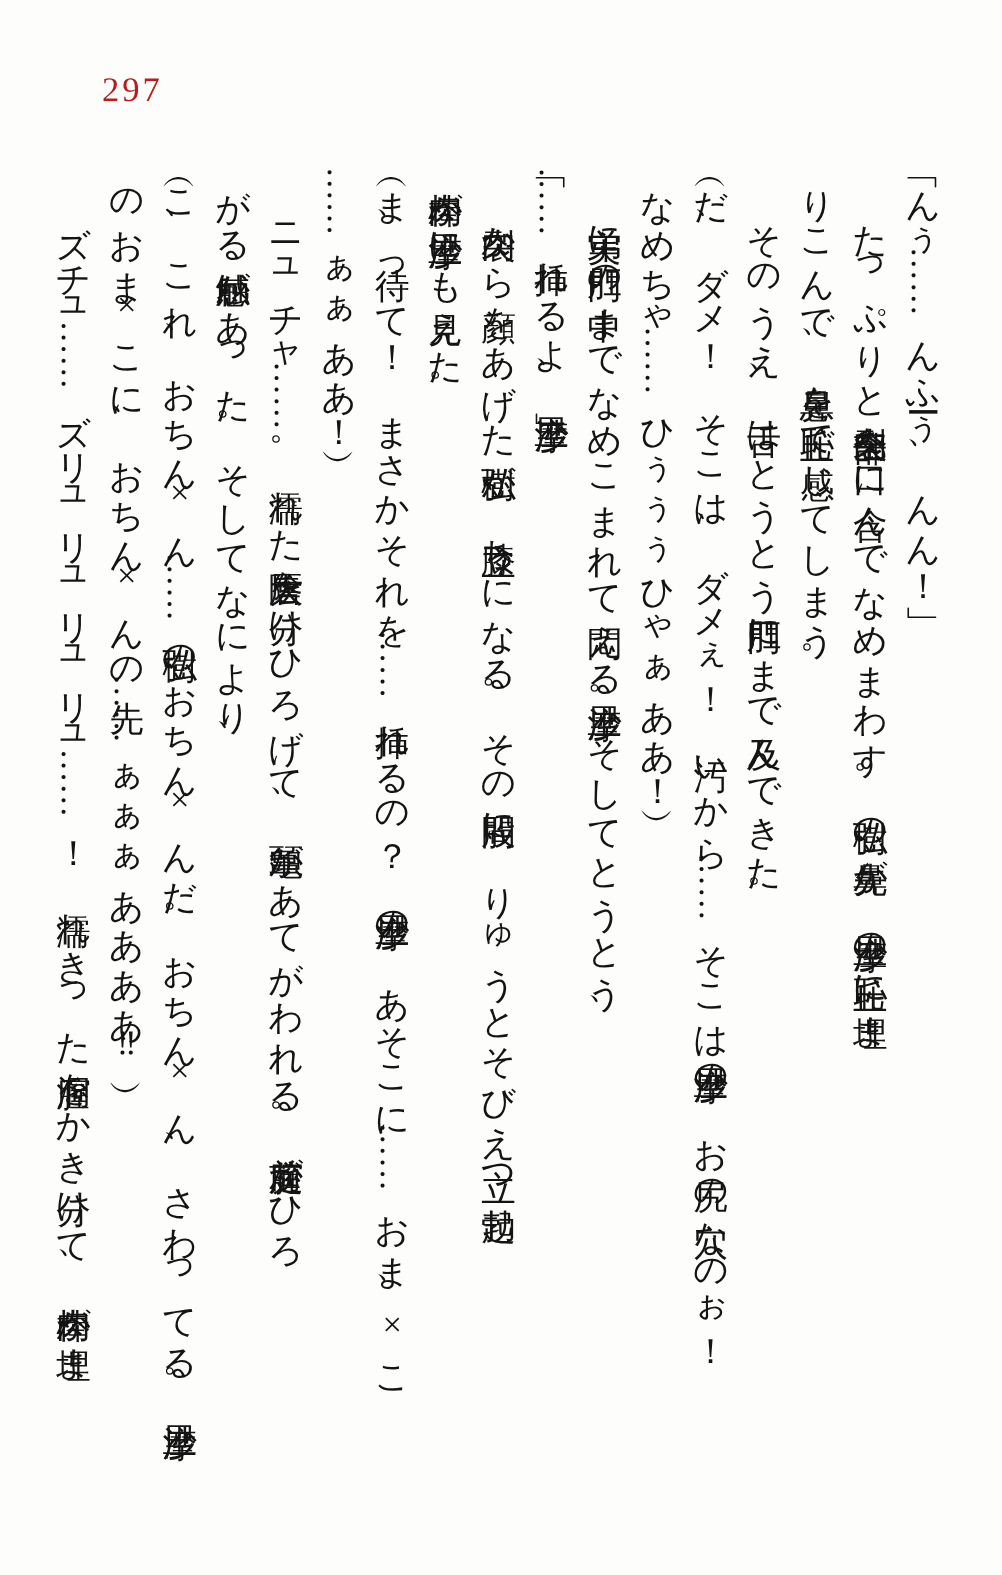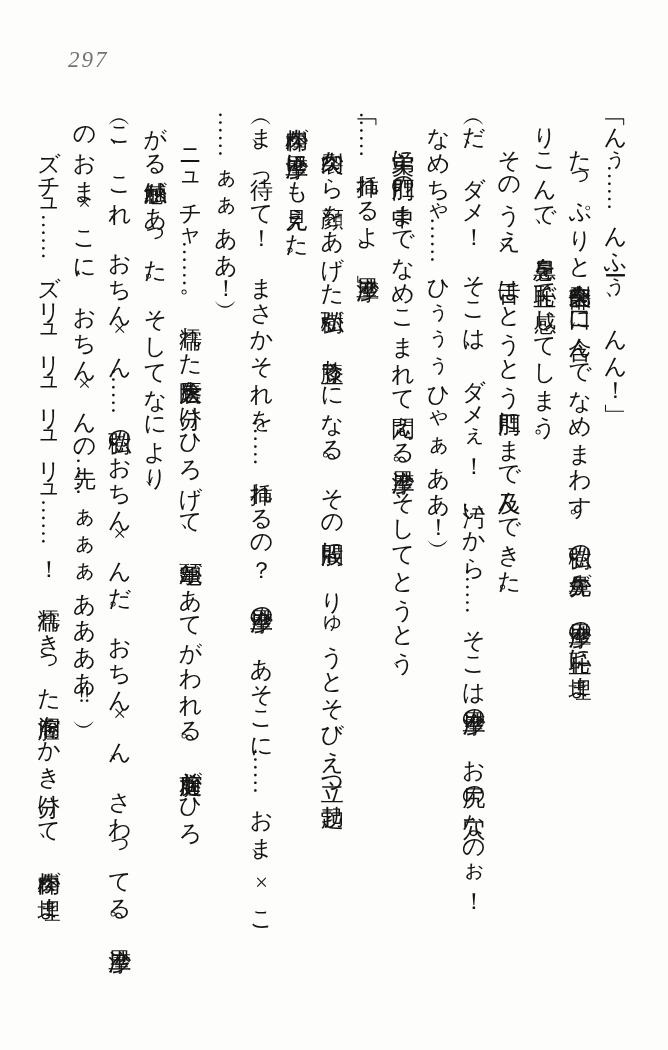--- a/index.html
+++ b/index.html
@@ -16,24 +16,23 @@
     font-family: "Liberation Serif", "DejaVu Serif", serif;
   }
   .page {
     position: absolute;
     inset: 0;
   }
   .page-number {
     position: absolute;
     top: 47px;
     left: 68px;
-    font-style: italic;
     font-size: 23px;
     letter-spacing: 2px;
-    color: #737373;
+    color: #b91c1c;
   }
   .text-block {
     position: absolute;
     top: 111px;
     right: 35px;
     height: 886px;
     writing-mode: vertical-rl;
     text-orientation: mixed;
     font-size: 23px;
     line-height: 35.4px;

